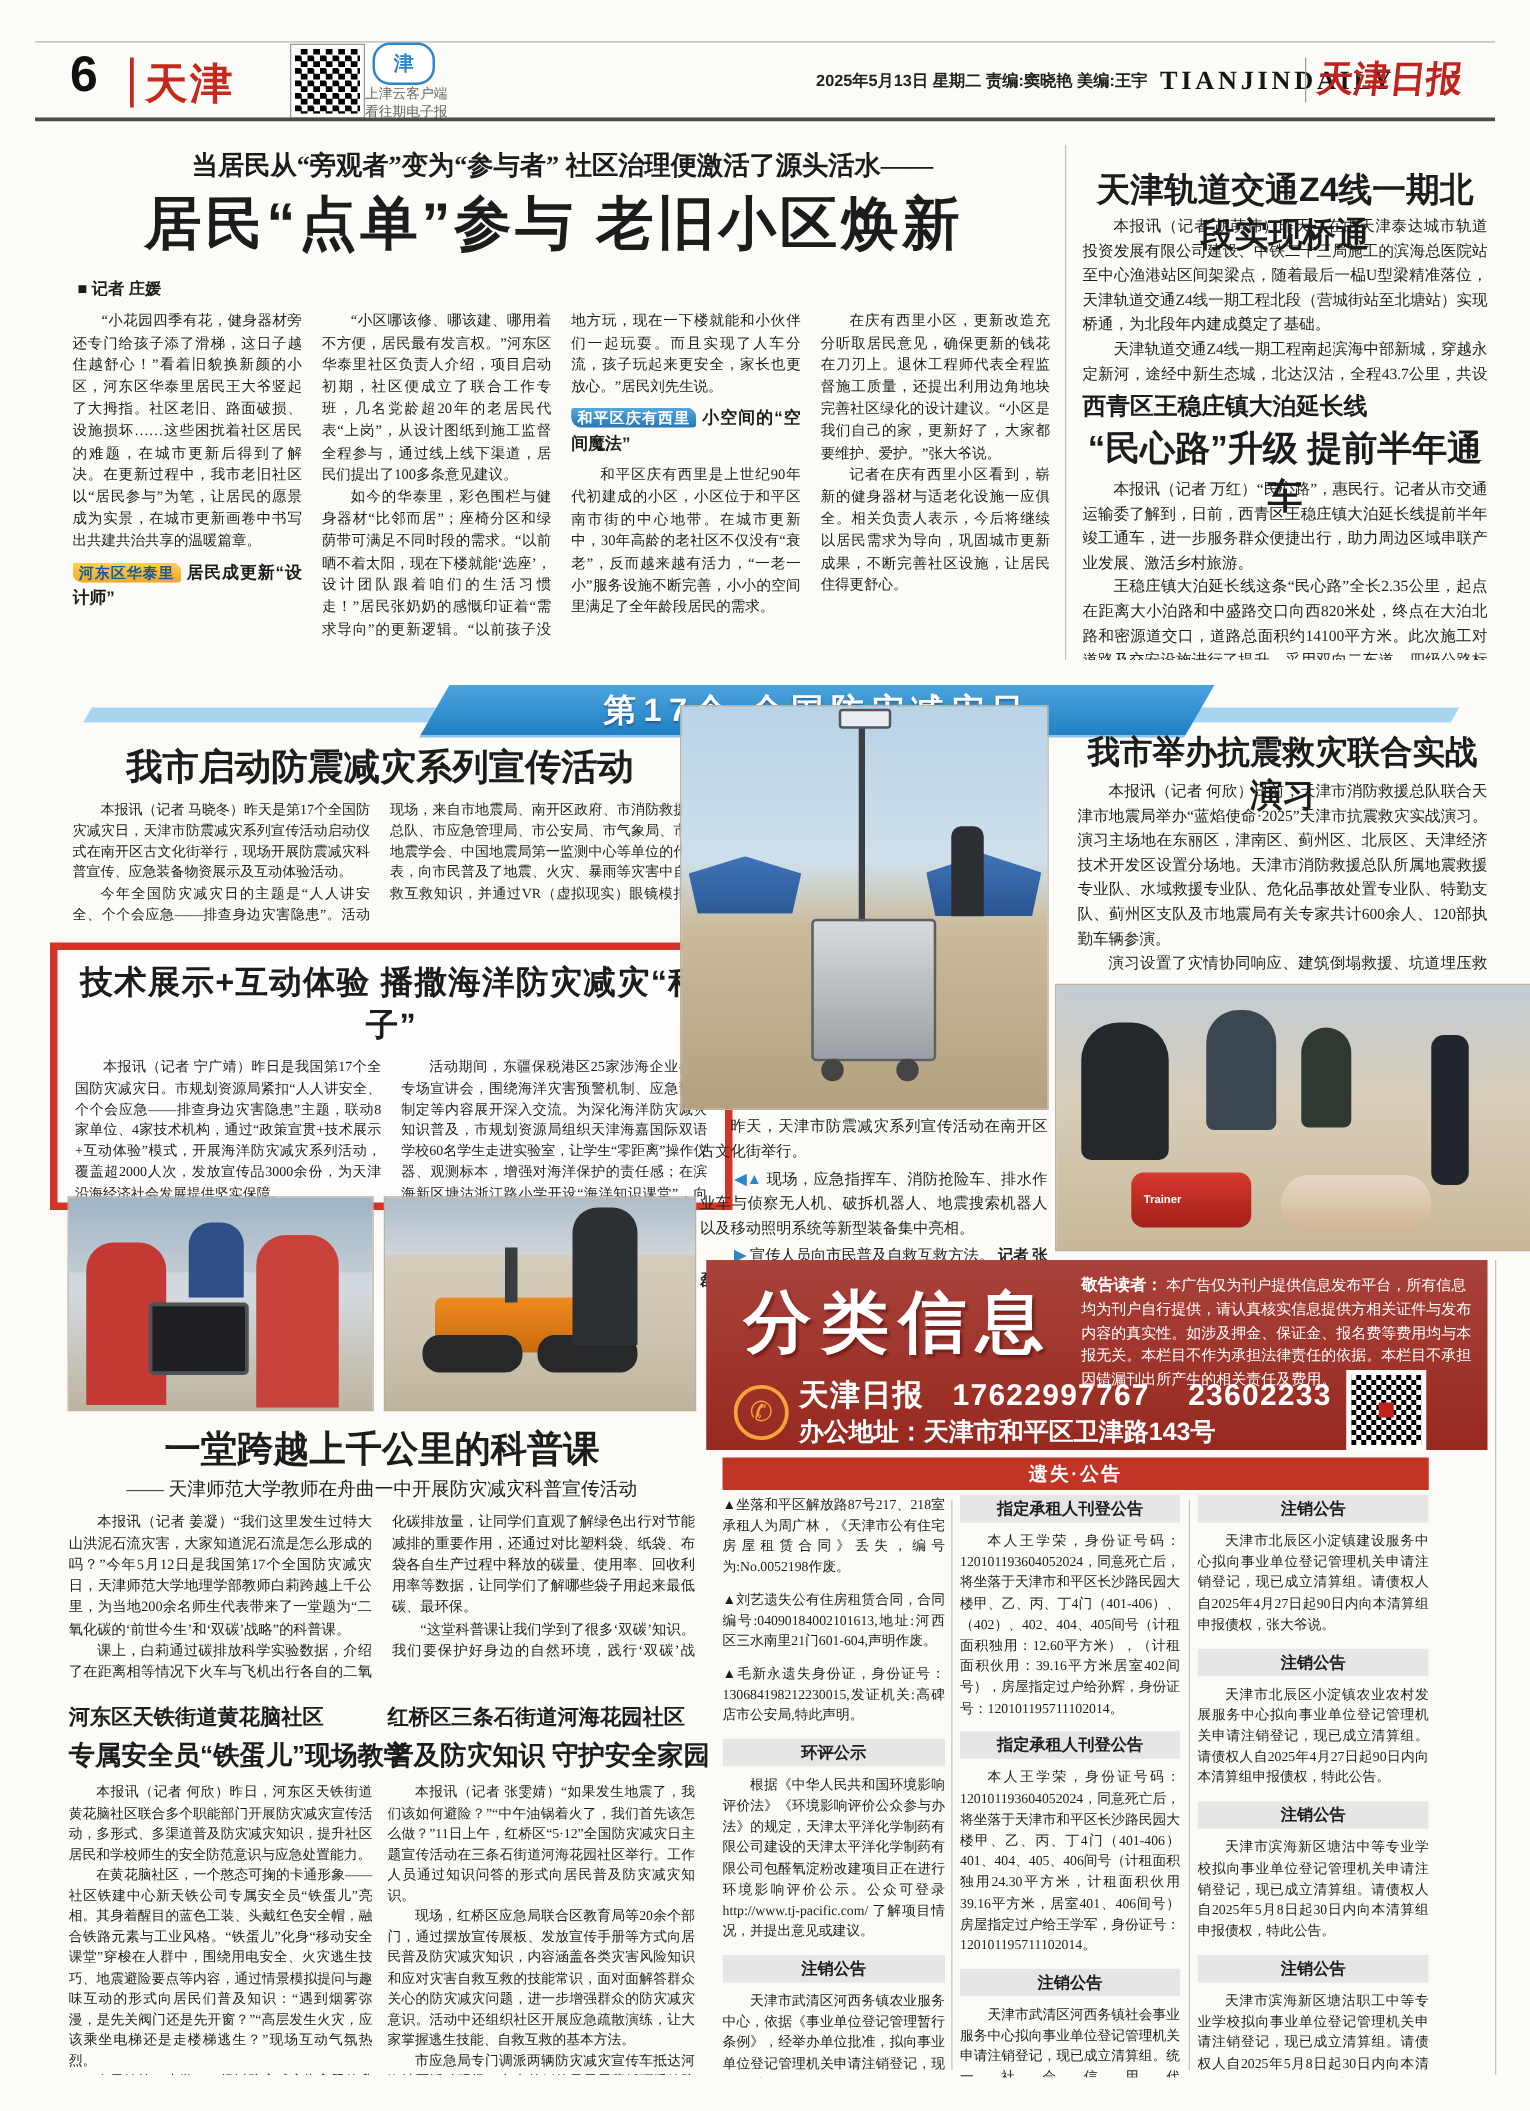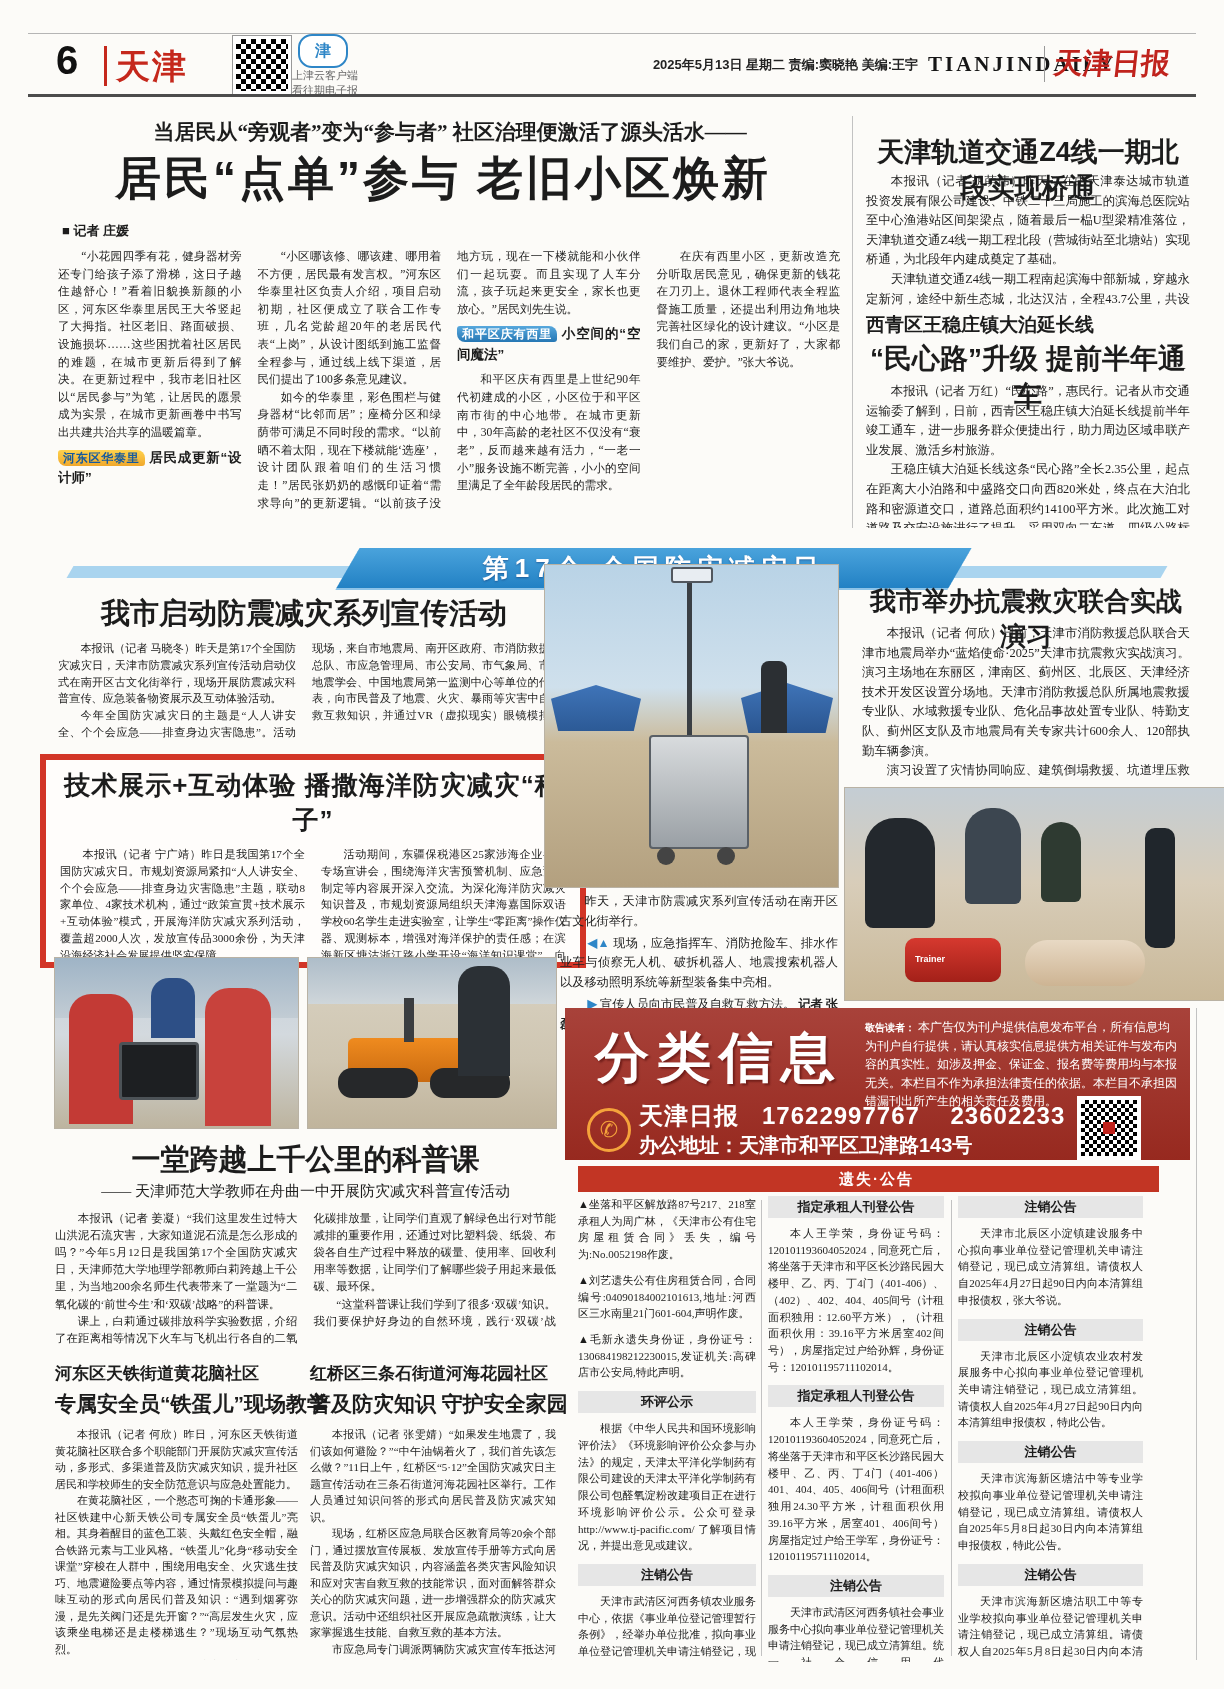--- a/index.html
+++ b/index.html
@@ -66,21 +66,21 @@
   .ph-rob{background:linear-gradient(#d9d2c2 0%,#cfc6b2 60%,#c0b49c 100%);}
   .shape{position:absolute;}
   .caption{font-size:12.2px;line-height:1.62;color:#222;}
   .capmark{color:#2e86c7;font-weight:700;}
   .capcredit{font-weight:700;}
   
   .clsbox{background:linear-gradient(#a8423a,#97291f);}
   .clstitle{color:#fff;font-size:54px;font-weight:900;letter-spacing:8px;
             font-family:"Liberation Sans",sans-serif;text-shadow:2px 2px 2px rgba(60,0,0,.45);}
   .clsnotice{color:#fff;font-size:12px;line-height:1.55;}
-  .clsnotice b{font-size:10px;text-align:right;}
+  .clsnotice b{font-size:13px;text-align:right;}
   .phonecirc{width:38px;height:38px;border-radius:50%;border:3px solid #f5a33b;color:#f5a33b;
              display:flex;align-items:center;justify-content:center;font-size:22px;}
   .clsphone{color:#fff;font-size:24px;font-weight:800;font-family:"Liberation Sans",sans-serif;letter-spacing:1px;}
   .clsaddr{color:#fff;font-size:20px;font-weight:800;font-family:"Liberation Sans",sans-serif;}
   .qr2wrap{background:#fff;padding:4px;}
   .qr2core{width:100%;height:100%;background:conic-gradient(#000 25%,#fff 0 50%,#000 0 75%,#fff 0) 0 0/8px 8px;position:relative;}
   .qr2red{position:absolute;left:50%;top:50%;width:12px;height:12px;background:#c0231d;transform:translate(-50%,-50%);}
   .lostbar{background:#c23524;color:#fff;font-weight:800;font-size:15px;
            font-family:"Liberation Sans",sans-serif;display:flex;align-items:center;justify-content:center;letter-spacing:2px;}
   .ncol{position:absolute;top:0;height:100%;overflow:hidden;}
@@ -122,20 +122,21 @@
         <span>居民成更新“设计师”</span>
       </div>
       <p>“小区哪该修、哪该建、哪用着不方便，居民最有发言权。”河东区华泰里社区负责人介绍，项目启动初期，社区便成立了联合工作专班，几名党龄超20年的老居民代表“上岗”，从设计图纸到施工监督全程参与，通过线上线下渠道，居民们提出了100多条意见建议。</p>
       <p>如今的华泰里，彩色围栏与健身器材“比邻而居”；座椅分区和绿荫带可满足不同时段的需求。“以前晒不着太阳，现在下楼就能‘选座’，设计团队跟着咱们的生活习惯走！”居民张奶奶的感慨印证着“需求导向”的更新逻辑。“以前孩子没地方玩，现在一下楼就能和小伙伴们一起玩耍。而且实现了人车分流，孩子玩起来更安全，家长也更放心。”居民刘先生说。</p>
       <div class="subhead">
         <span class="badge2">和平区庆有西里</span>
         <span>小空间的“空间魔法”</span>
       </div>
       <p>和平区庆有西里是上世纪90年代初建成的小区，小区位于和平区南市街的中心地带。在城市更新中，30年高龄的老社区不仅没有“衰老”，反而越来越有活力，“一老一小”服务设施不断完善，小小的空间里满足了全年龄段居民的需求。</p>
       <p>在庆有西里小区，更新改造充分听取居民意见，确保更新的钱花在刀刃上。退休工程师代表全程监督施工质量，还提出利用边角地块完善社区绿化的设计建议。“小区是我们自己的家，更新好了，大家都要维护、爱护。”张大爷说。</p>
+      <p>记者在庆有西里小区看到，崭新的健身器材与适老化设施一应俱全。相关负责人表示，今后将继续以居民需求为导向，巩固城市更新成果，不断完善社区设施，让居民住得更舒心。</p>
     </div>
   </div>
   <div class="abs vrule" style="left:852px;top:116px;height:412px;"></div>
 
   <div class="abs h23 ctr" style="left:866px;top:134px;width:324px;">天津轨道交通Z4线一期北段实现桥通</div>
   <div class="abs bt12 jst" style="left:866px;top:172px;width:324px;height:136px;overflow:hidden;">
     <p>本报讯（记者 胡萌伟）昨天，在由天津泰达城市轨道投资发展有限公司建设、中铁二十三局施工的滨海总医院站至中心渔港站区间架梁点，随着最后一榀U型梁精准落位，天津轨道交通Z4线一期工程北段（营城街站至北塘站）实现桥通，为北段年内建成奠定了基础。</p>
     <p>天津轨道交通Z4线一期工程南起滨海中部新城，穿越永定新河，途经中新生态城，北达汉沽，全程43.7公里，共设车站24座，是一条串接滨海新区南北片区与核心区的骨干线路。建成通车后，Z4线将与京滨城际、津潍高铁等实现配套衔接，并与轨道交通B1、Z2线共同构建“多网融合”的发展格局，极大地满足市民通勤出行需求。</p>
   </div>
   <div class="abs kick19" style="left:866px;top:312px;">西青区王稳庄镇大泊延长线</div>
@@ -270,21 +271,21 @@
       <span>23602233</span>
     </div>
     <div class="abs clsaddr" style="left:74px;top:124px;">办公地址：天津市和平区卫津路143号</div>
     <div class="abs qr2wrap" style="left:512px;top:88px;width:56px;height:56px;">
       <div class="qr2core">
           <div class="qr2red"></div>
         </div>
     </div>
   </div>
 
-  <div class="abs lostbar" style="left:578px;top:1166px;width:565px;height:26px;padding-left:16px;">遗失·公告</div>
+  <div class="abs lostbar" style="left:578px;top:1166px;width:565px;height:26px;">遗失·公告</div>
 
   <div class="abs" style="left:578px;top:1196px;width:565px;height:466px;">
     <div class="vrule abs" style="left:183px;top:4px;height:456px;"></div>
     <div class="vrule abs" style="left:373px;top:4px;height:456px;"></div>
 
     <div class="ncol" style="left:0;width:178px;">
       <div class="nitem">▲坐落和平区解放路87号217、218室承租人为周广林，《天津市公有住宅房屋租赁合同》丢失，编号为:No.0052198作废。</div>
       <div class="nitem">▲刘艺遗失公有住房租赁合同，合同编号:04090184002101613,地址:河西区三水南里21门601-604,声明作废。</div>
       <div class="nitem">▲毛新永遗失身份证，身份证号：130684198212230015,发证机关:高碑店市公安局,特此声明。</div>
       <div class="nhead">环评公示</div>

